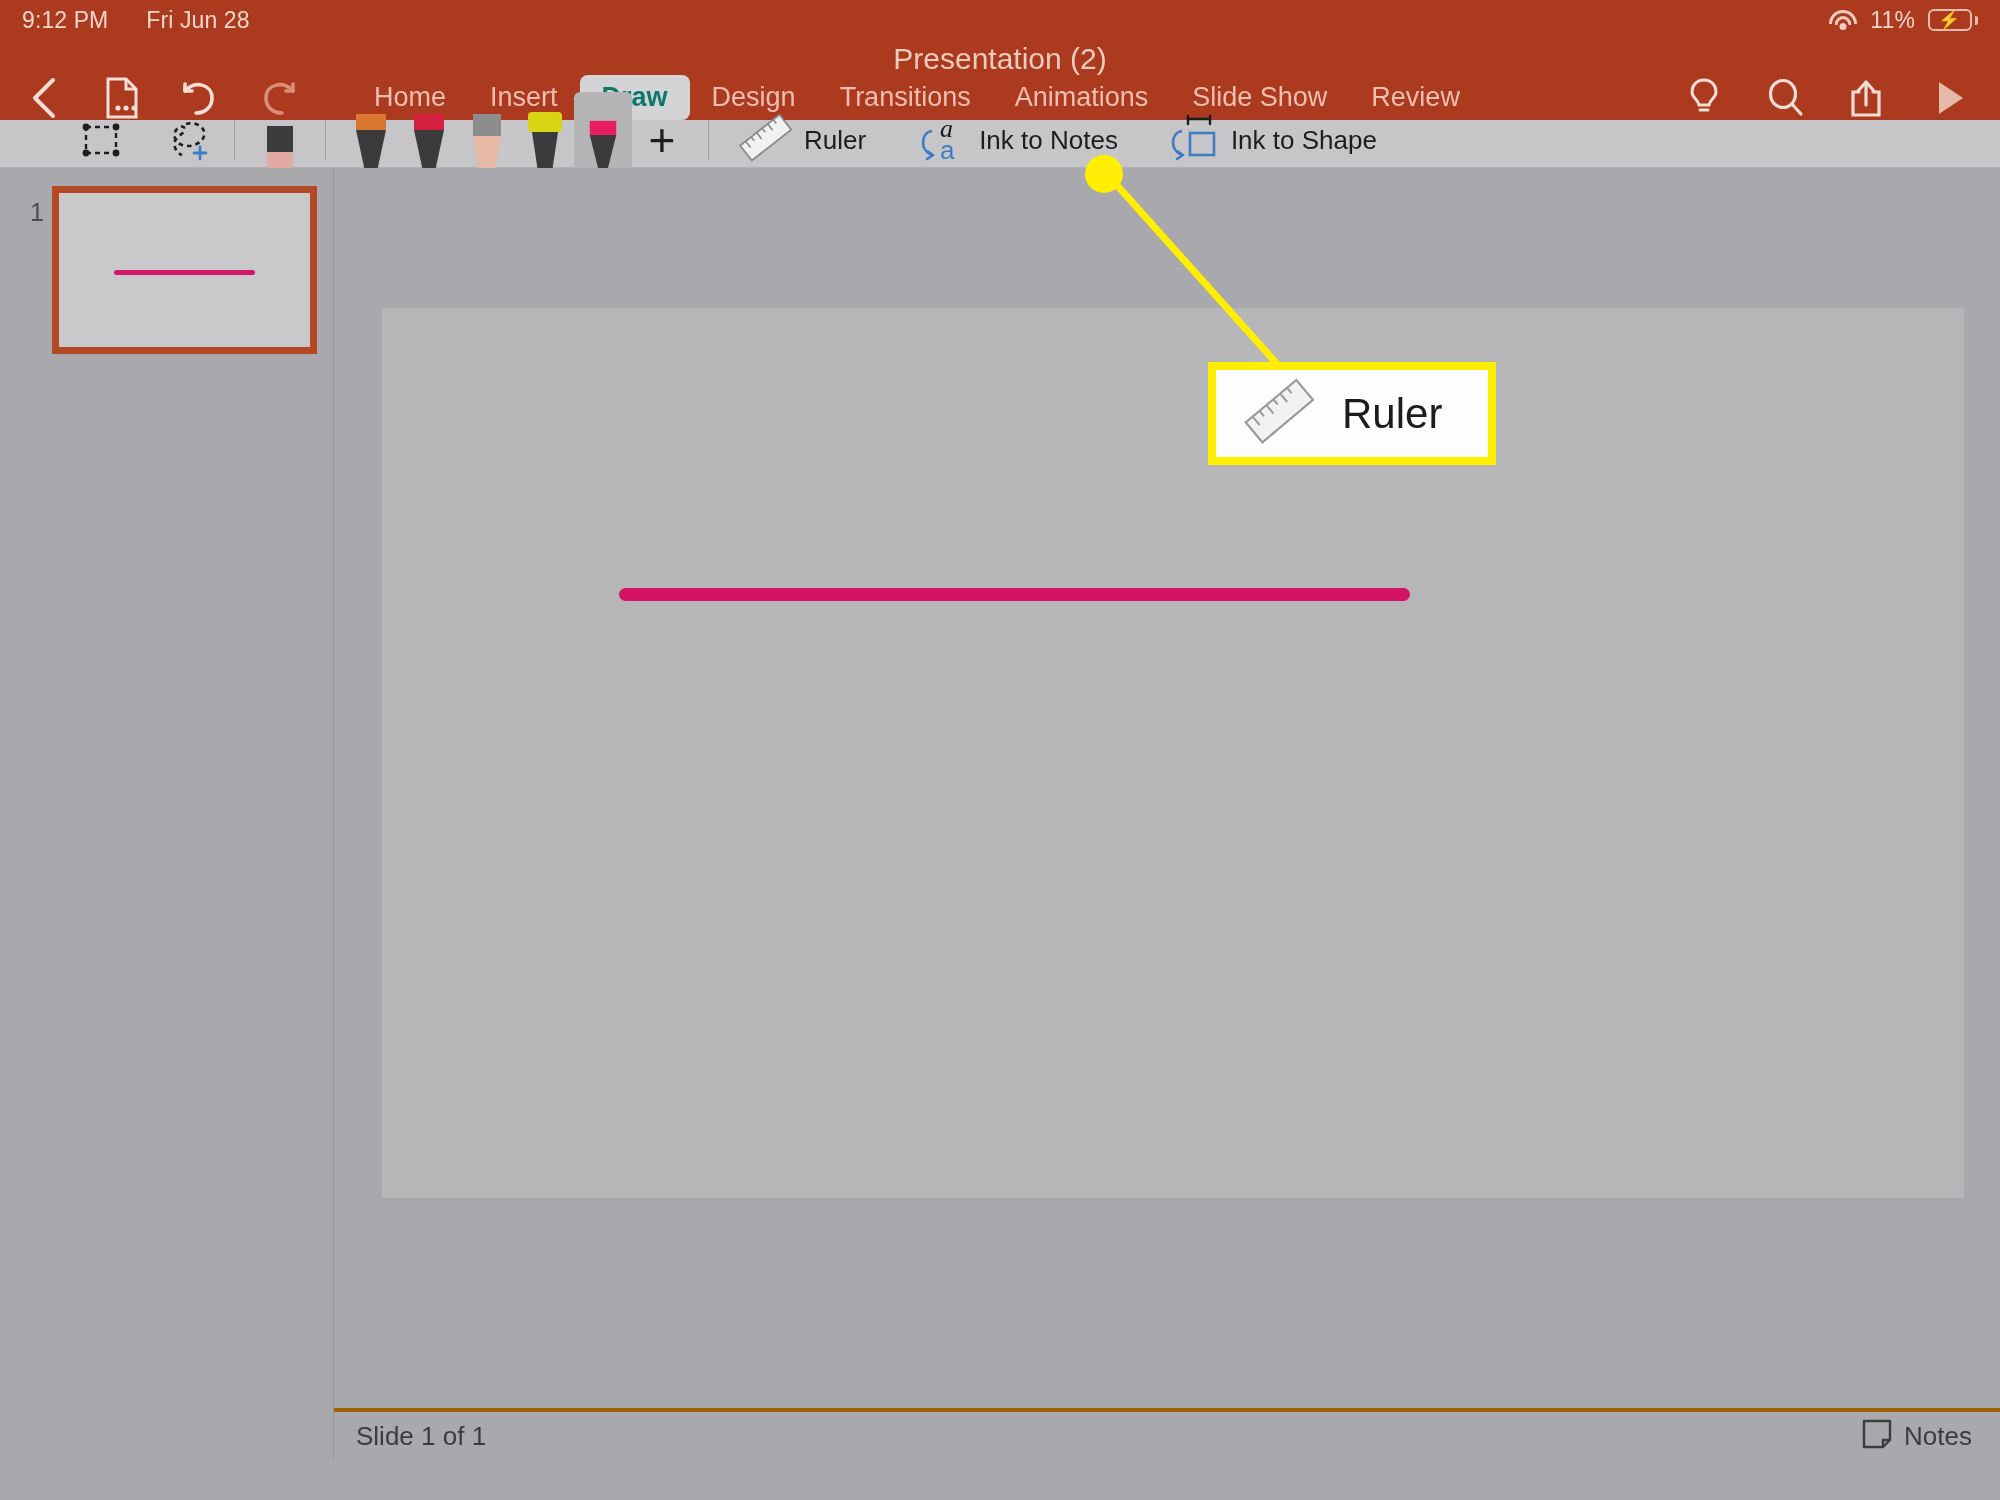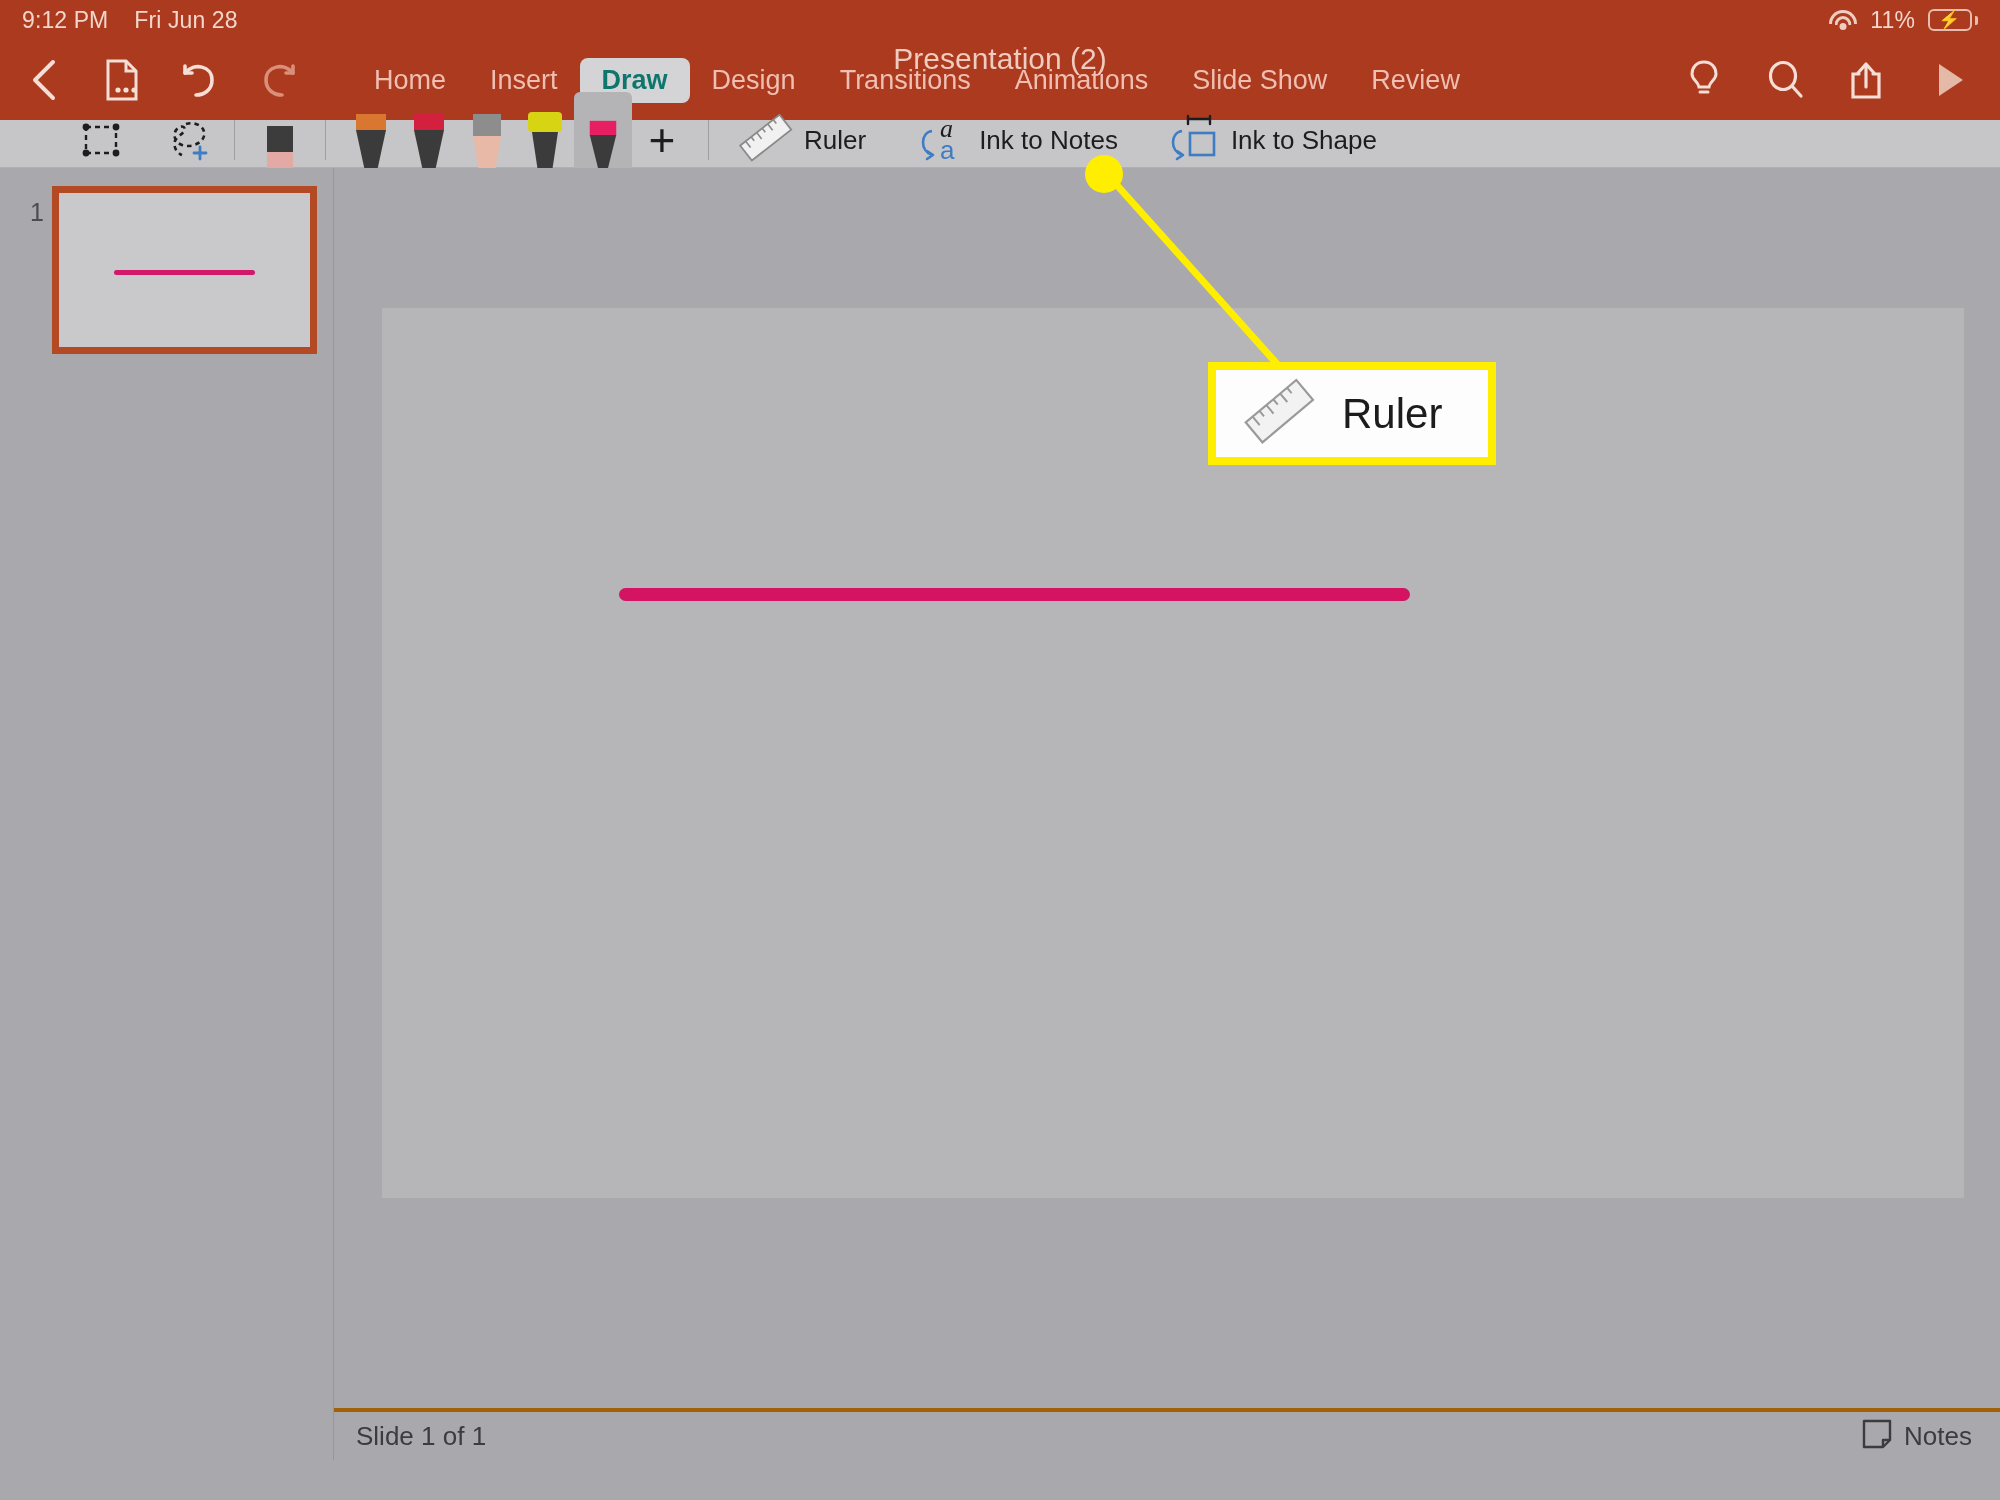--- a/index.html
+++ b/index.html
@@ -11,21 +11,21 @@
   }
   .app { position: relative; width: 2000px; height: 1500px; }
 
   
   .statusbar {
     position: absolute; top: 0; left: 0; width: 2000px; height: 40px;
     background: #ab3a1e; color: #f3d6cc;
     display: flex; align-items: center; justify-content: space-between;
     padding: 0 22px; font-size: 23px; letter-spacing: .1px;
   }
-  .status-left { display: flex; gap: 26px; }
+  .status-left { display: flex; gap: 38px; }
   .status-right { display: flex; align-items: center; gap: 13px; justify-content: space-between; }
   .wifi-icon { display: inline-block; width: 28px; height: 21px; position: relative; }
   .wifi-icon i {
     position: absolute; border: 3.2px solid #f0cdc2; border-bottom: none;
     border-radius: 50% 50% 0 0 / 100% 100% 0 0; left: 50%; transform: translateX(-50%);
   }
   .wifi-icon i:nth-child(1) { width: 28px; height: 14px; top: 0; }
   .wifi-icon i:nth-child(2) { width: 17px; height: 9px; top: 6px; }
   .wifi-icon i:nth-child(3) {
     width: 7px; height: 7px; top: 13px; border-radius: 50%;
@@ -49,21 +49,21 @@
   .ribbon {
     position: absolute; top: 40px; left: 0; width: 2000px; height: 80px;
     background: #ab3a1e;
   }
   .doc-title {
     position: absolute; top: 2px; left: 0; width: 100%;
     text-align: center; color: #f0cbbf; font-size: 30px;
   }
   .ribbon-row {
     position: absolute; bottom: 0; left: 0; width: 100%; height: 62px;
-    display: flex; align-items: flex-start;
+    display: flex; align-items: flex-end;
   }
   .qa-icons { display: flex; align-items: center; gap: 34px; padding-left: 22px; }
   .qa-btn {
     width: 44px; height: 44px; display: flex; align-items: center; justify-content: center;
     color: #f5ded6;
   }
   .qa-btn svg { display: block; }
   .tabs { display: flex; align-items: center; gap: 0; margin-left: 52px; }
   .tab {
     font-size: 27px; color: #f0bfb2; padding: 7px 22px; border-radius: 8px;

